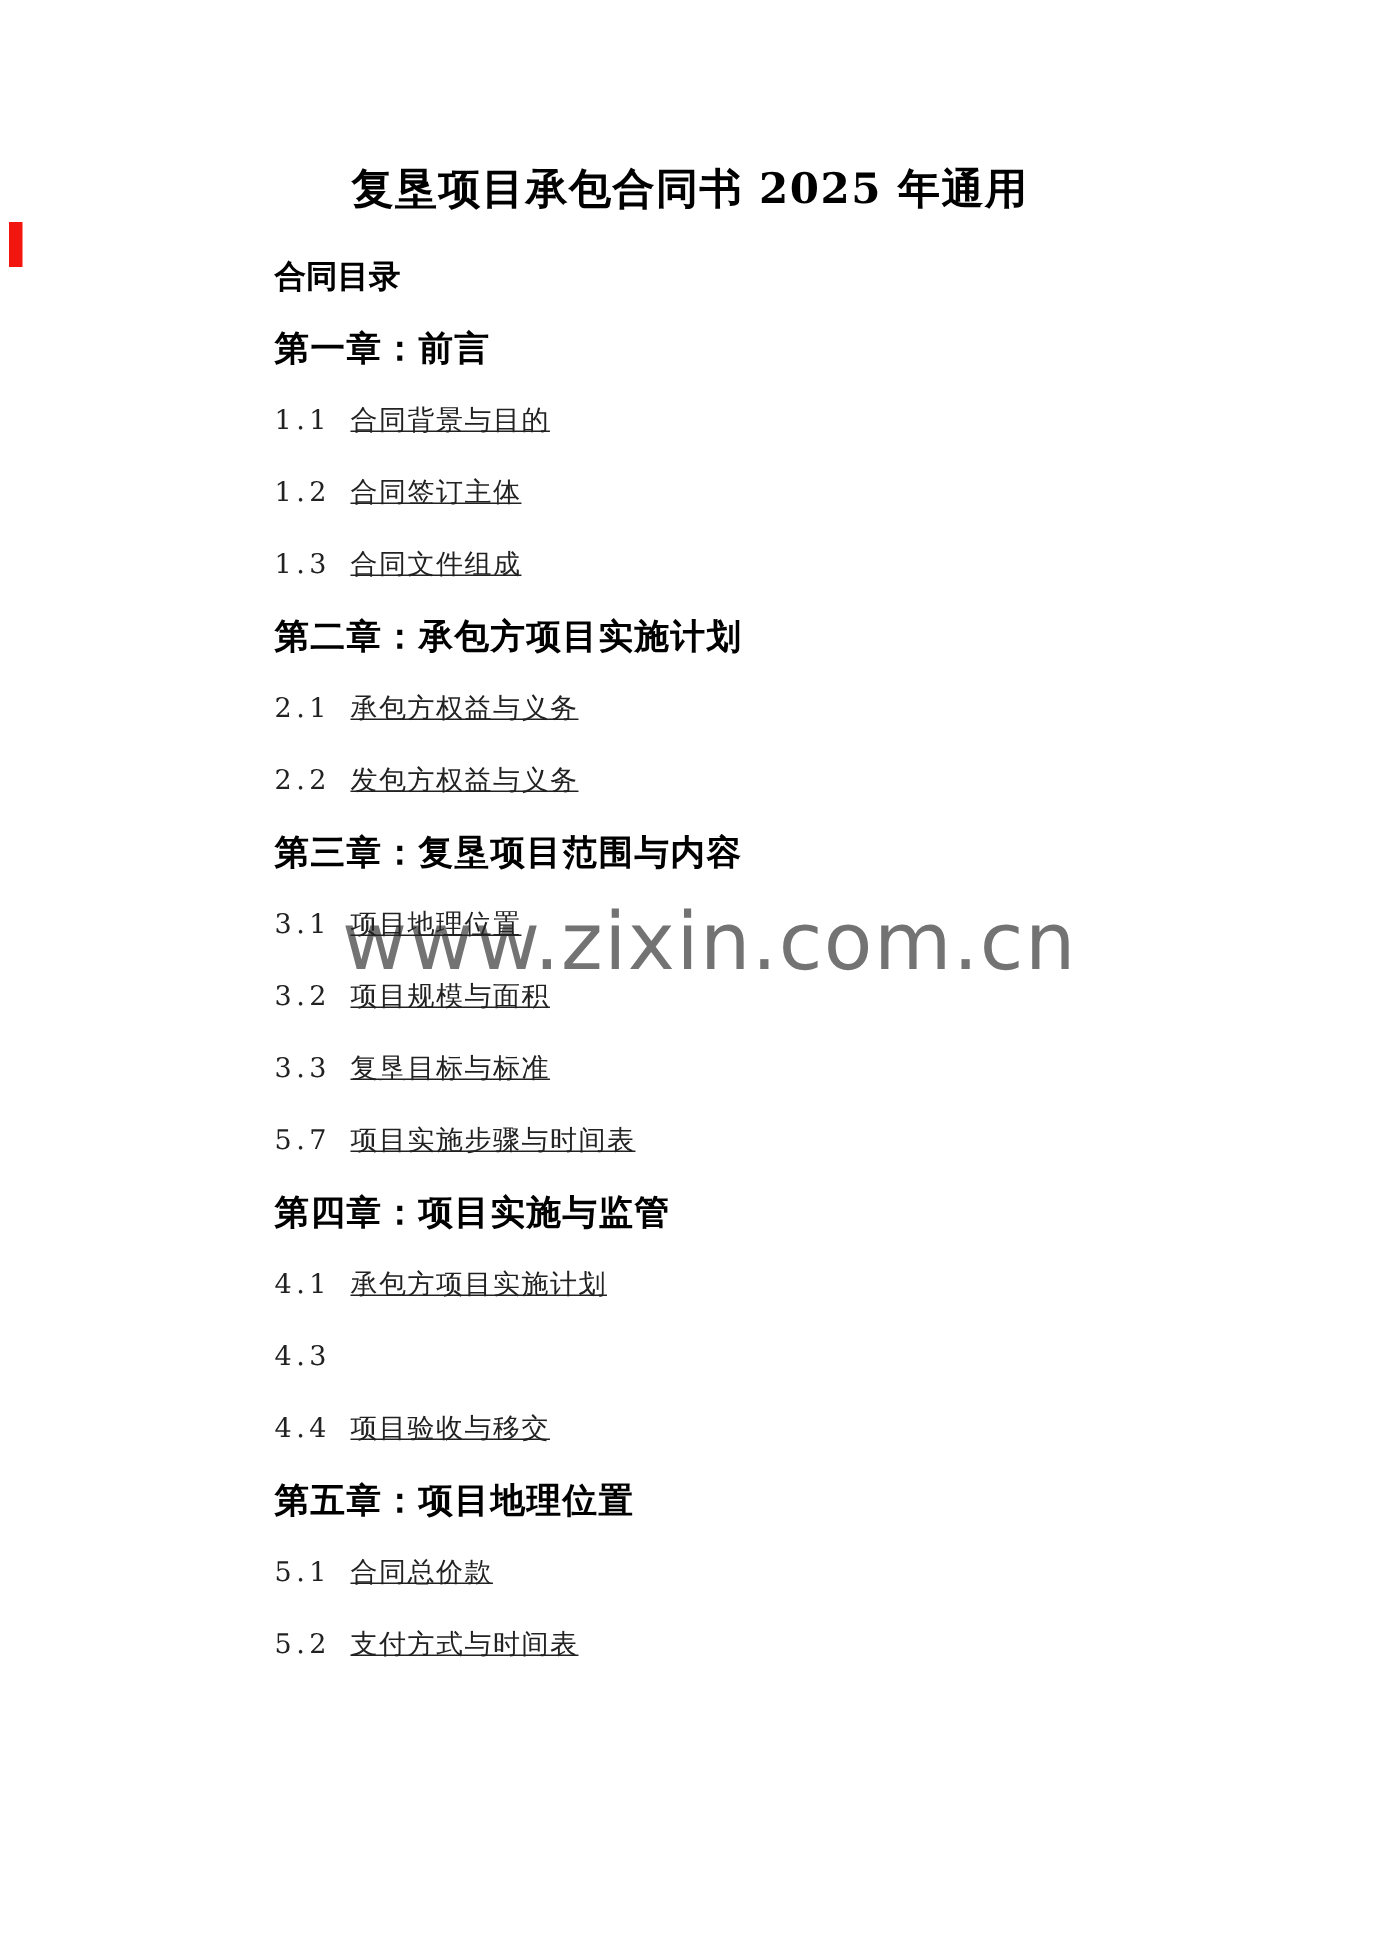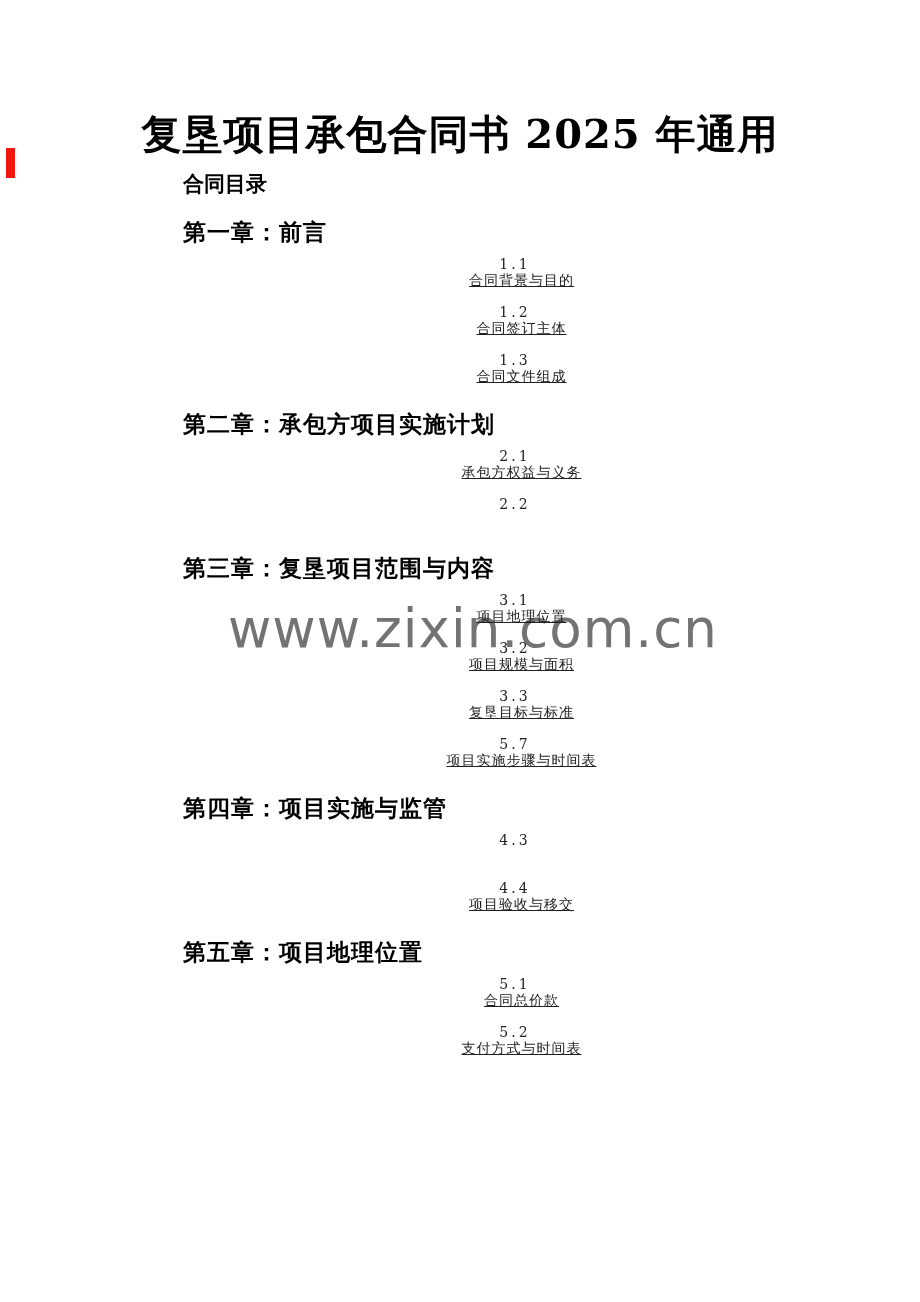--- a/index.html
+++ b/index.html
@@ -40,21 +40,21 @@
     z-index: 0;
     user-select: none;
   }
   .doc-title {
     position: absolute;
     top: 107px;
     left: 0;
     width: 100%;
     margin: 0;
     text-align: center;
-    font-size: 40px;
+    font-size: 28px;
     font-weight: bold;
     color: #000000;
     letter-spacing: 1px;
     white-space: nowrap;
     z-index: 1;
   }
   .toc {
     position: absolute;
     left: 183px;
     top: 160px;
@@ -72,23 +72,22 @@
     font-weight: bold;
     color: #000000;
   }
   .row.heading {
     font-size: 23px;
     font-weight: bold;
     color: #000000;
     letter-spacing: 1px;
   }
   .row.item {
-    font-size: 14px;
+    font-size: 18px;
     color: #222222;
-    flex-direction: column;
   }
   .row.item .num {
     letter-spacing: 3px;
     margin-right: 13px;
   }
   .row.item .label {
     letter-spacing: 1px;
     text-decoration: underline;
   }
 </style>
@@ -115,39 +114,44 @@
           <span class="num">1.3</span>
           <span class="label">合同文件组成</span>
         </div>
         <div class="row heading">第二章：承包方项目实施计划</div>
         <div class="row item">
           <span class="num">2.1</span>
           <span class="label">承包方权益与义务</span>
         </div>
         <div class="row item">
           <span class="num">2.2</span>
+          <span class="label">发包方权益与义务</span>
         </div>
         <div class="row heading">第三章：复垦项目范围与内容</div>
         <div class="row item">
           <span class="num">3.1</span>
           <span class="label">项目地理位置</span>
         </div>
         <div class="row item">
           <span class="num">3.2</span>
           <span class="label">项目规模与面积</span>
         </div>
         <div class="row item">
           <span class="num">3.3</span>
           <span class="label">复垦目标与标准</span>
         </div>
         <div class="row item">
           <span class="num">5.7</span>
           <span class="label">项目实施步骤与时间表</span>
         </div>
         <div class="row heading">第四章：项目实施与监管</div>
+        <div class="row item">
+          <span class="num">4.1</span>
+          <span class="label">承包方项目实施计划</span>
+        </div>
         <div class="row item">
           <span class="num">4.3</span>
         </div>
         <div class="row item">
           <span class="num">4.4</span>
           <span class="label">项目验收与移交</span>
         </div>
         <div class="row heading">第五章：项目地理位置</div>
         <div class="row item">
           <span class="num">5.1</span>

